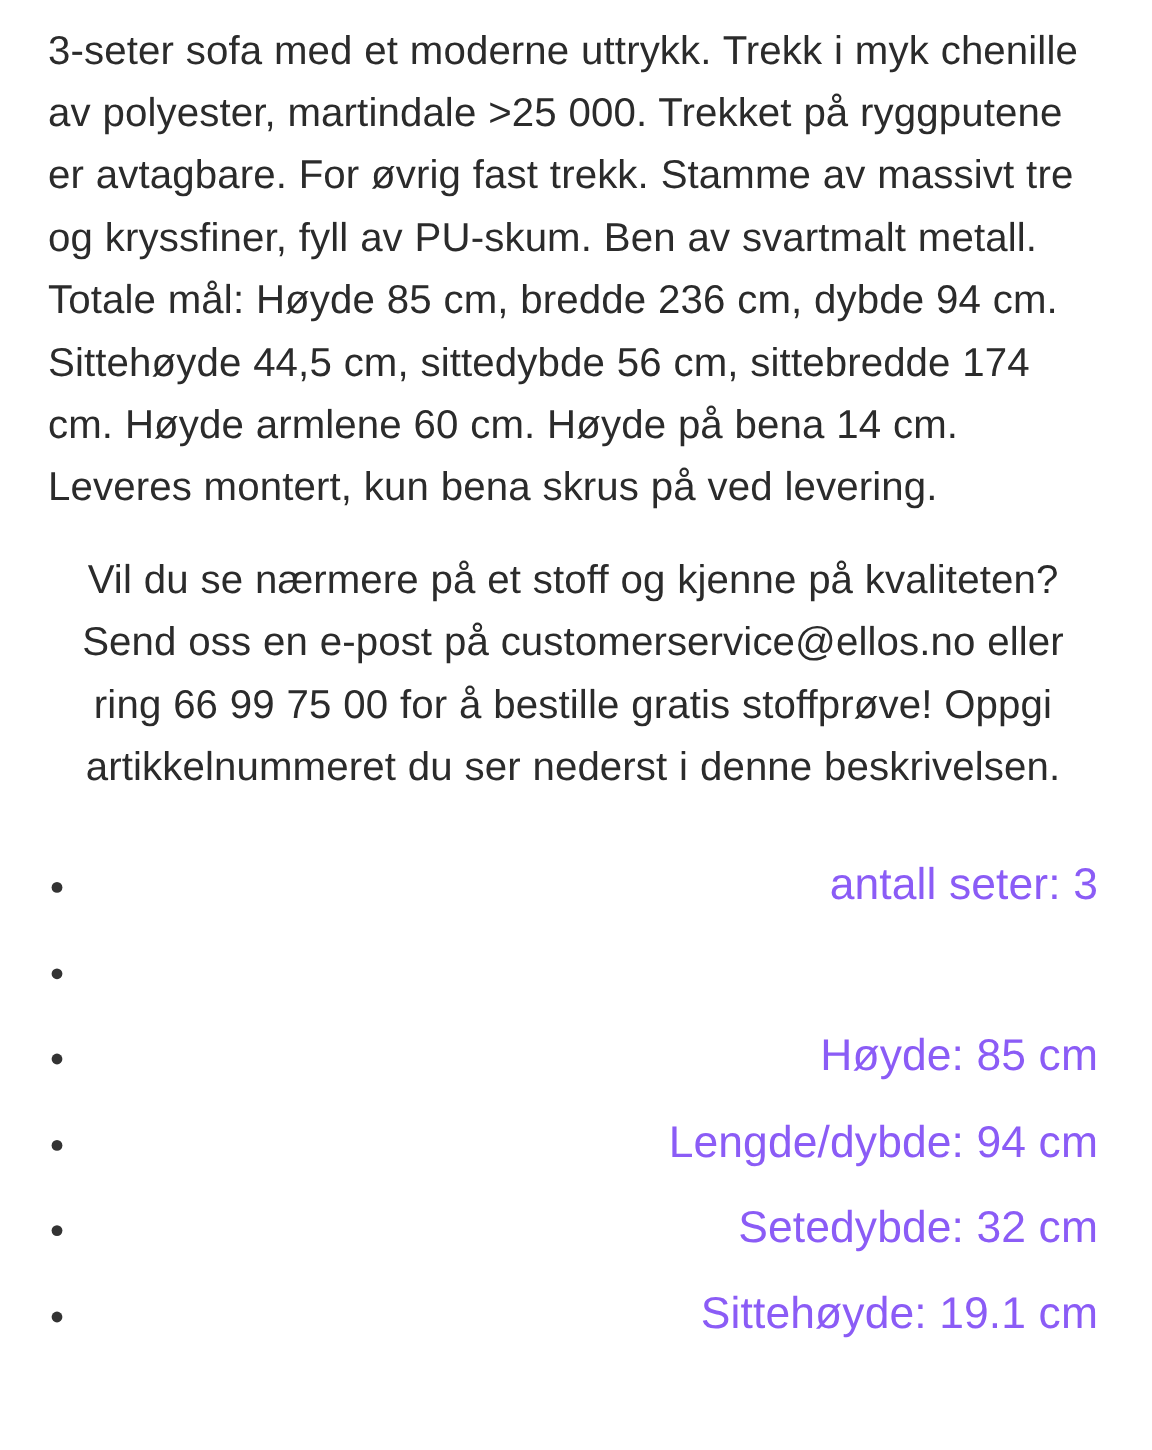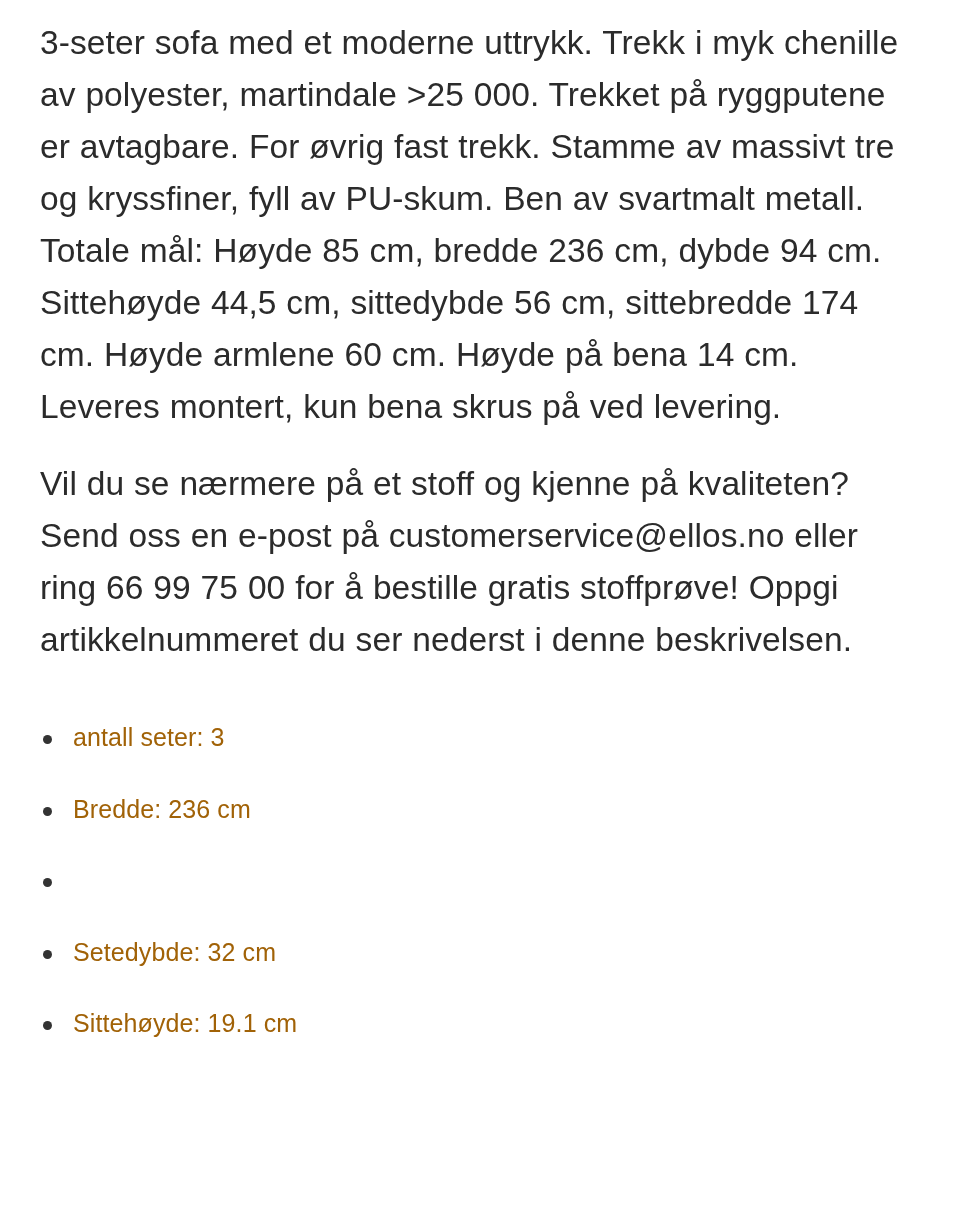--- a/index.html
+++ b/index.html
@@ -34,38 +34,39 @@
     line-height: 52px;
     letter-spacing: 0.1px;
     word-spacing: 0.4px;
     color: #2b2b2b;
     font-weight: 400;
     max-width: 878px;
     text-align: left;
   }
 
   .para-gap-1 { padding-top: 17px; }
-  .para-gap-2 { padding-top: 25px; }
+  .para-gap-2 { padding-top: 25px; text-align: center; }
 
   .spec-list {
     list-style: none;
     margin: 0;
     padding: 0;
     padding-top: 50px;
   }
 
   .spec-item {
     position: relative;
-    font-size: 25px;
+    font-size: 37px;
     line-height: 42px;
     letter-spacing: 0.1px;
-    color: #a16207;
+    color: #8b5cf6;
     padding-left: 33px;
     margin-bottom: 29.5px;
     min-height: 42px;
+    text-align: right;
   }
 
   .spec-bullet {
     position: absolute;
     left: 3px;
     top: 19px;
     width: 9px;
     height: 9px;
     border-radius: 50%;
     background: #333333;
@@ -88,26 +89,30 @@
 
     <ul class="spec-list">
 
       <li class="spec-item">
         <span class="spec-bullet"></span>
         <span class="spec-text">antall seter: 3</span>
       </li>
 
       <li class="spec-item">
         <span class="spec-bullet"></span>
-        <span class="spec-text">Bredde: 236 cm</span>
       </li>
-
 
       <li class="spec-item">
         <span class="spec-bullet"></span>
+        <span class="spec-text">Høyde: 85 cm</span>
+      </li>
+
+      <li class="spec-item">
+        <span class="spec-bullet"></span>
+        <span class="spec-text">Lengde/dybde: 94 cm</span>
       </li>
 
       <li class="spec-item">
         <span class="spec-bullet"></span>
         <span class="spec-text">Setedybde: 32 cm</span>
       </li>
 
       <li class="spec-item">
         <span class="spec-bullet"></span>
         <span class="spec-text">Sittehøyde: 19.1 cm</span>

